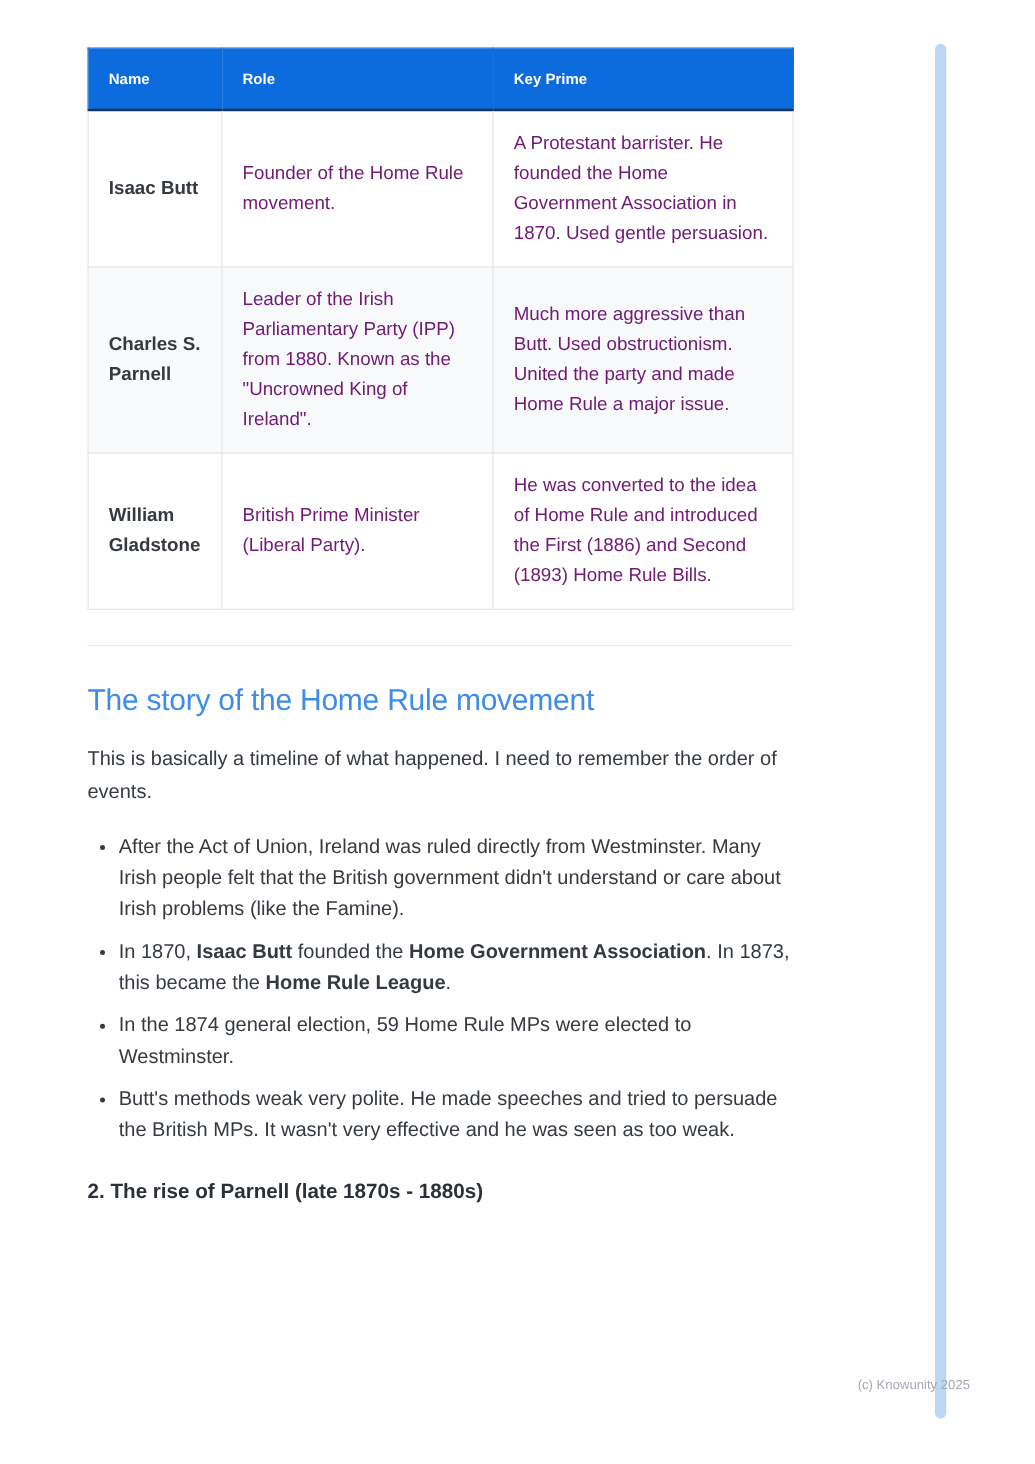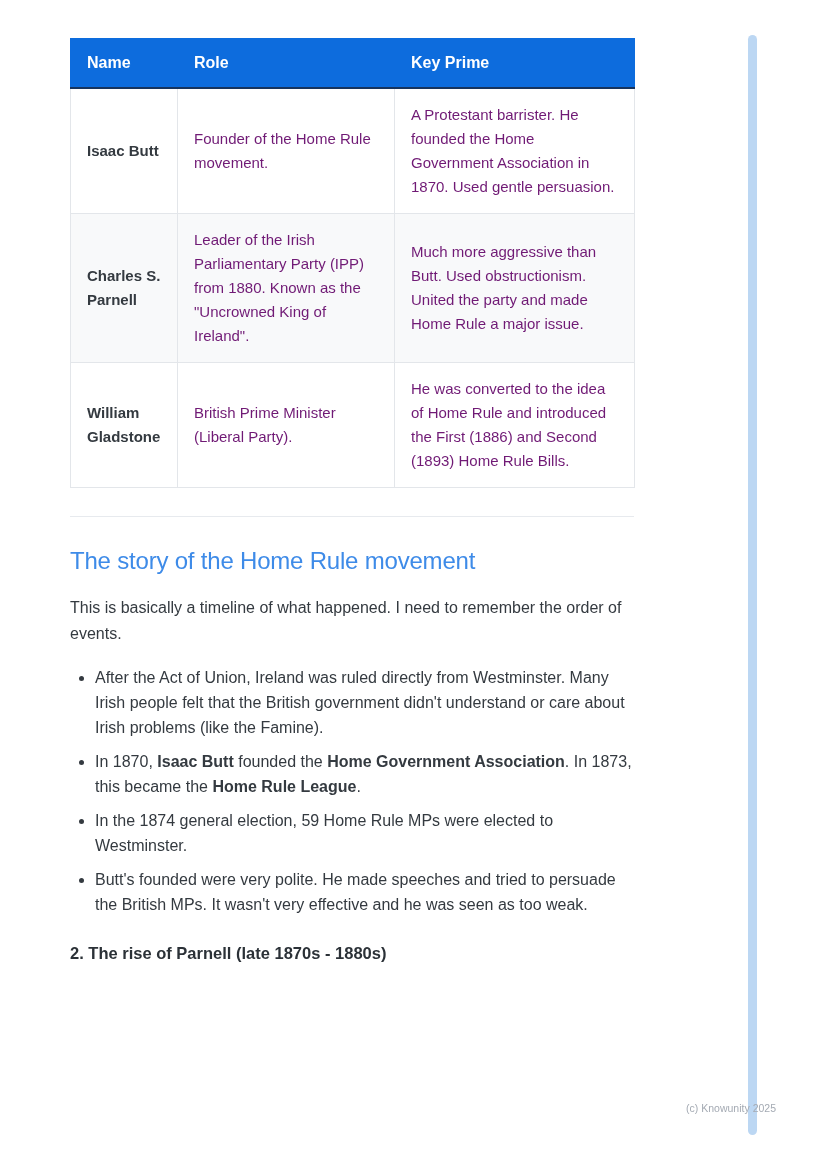--- a/index.html
+++ b/index.html
@@ -28,21 +28,21 @@
   col.c-role { width: 217px; }
   col.c-facts { width: 240px; }
   table.people thead th {
     background: #0d6cdd;
     color: #ffffff;
     text-align: left;
     font-weight: 700;
     padding: 12px 16px;
     border: 1px solid #0d6cdd;
     border-bottom: 2px solid #16345e;
-    font-size: 16px;
+    font-size: 12px;
   }
   table.people tbody td {
     border: 1px solid #e3e6ea;
     padding: 14px 16px;
     vertical-align: middle;
     color: #701a75;
   }
   table.people tbody tr.alt { background: #f8f9fa; }
   table.people td.name-cell { font-weight: 700; color: #343a40; }
   hr.divider {
@@ -144,21 +144,21 @@
     <li>
       <span>After the Act of Union, Ireland was ruled directly from Westminster. Many Irish people felt that the British government didn't understand or care about Irish problems (like the Famine).</span>
     </li>
     <li>
       <span>In 1870, </span><strong>Isaac Butt</strong><span> founded the </span><strong>Home Government Association</strong><span>. In 1873, this became the </span><strong>Home Rule League</strong><span>.</span>
     </li>
     <li>
       <span>In the 1874 general election, 59 Home Rule MPs were elected to Westminster.</span>
     </li>
     <li>
-      <span>Butt's founded were very polite. He made speeches and tried to persuade the British MPs. It wasn't very effective and he was seen as too weak.</span>
+      <span>Butt's methods weak very polite. He made speeches and tried to persuade the British MPs. It wasn't very effective and he was seen as too weak.</span>
     </li>
   </ul>
 
   <h3 class="sub-heading">2. The rise of Parnell (late 1870s - 1880s)</h3>
 
 
 </div>
 
 <div class="scroll-track"></div>
 

